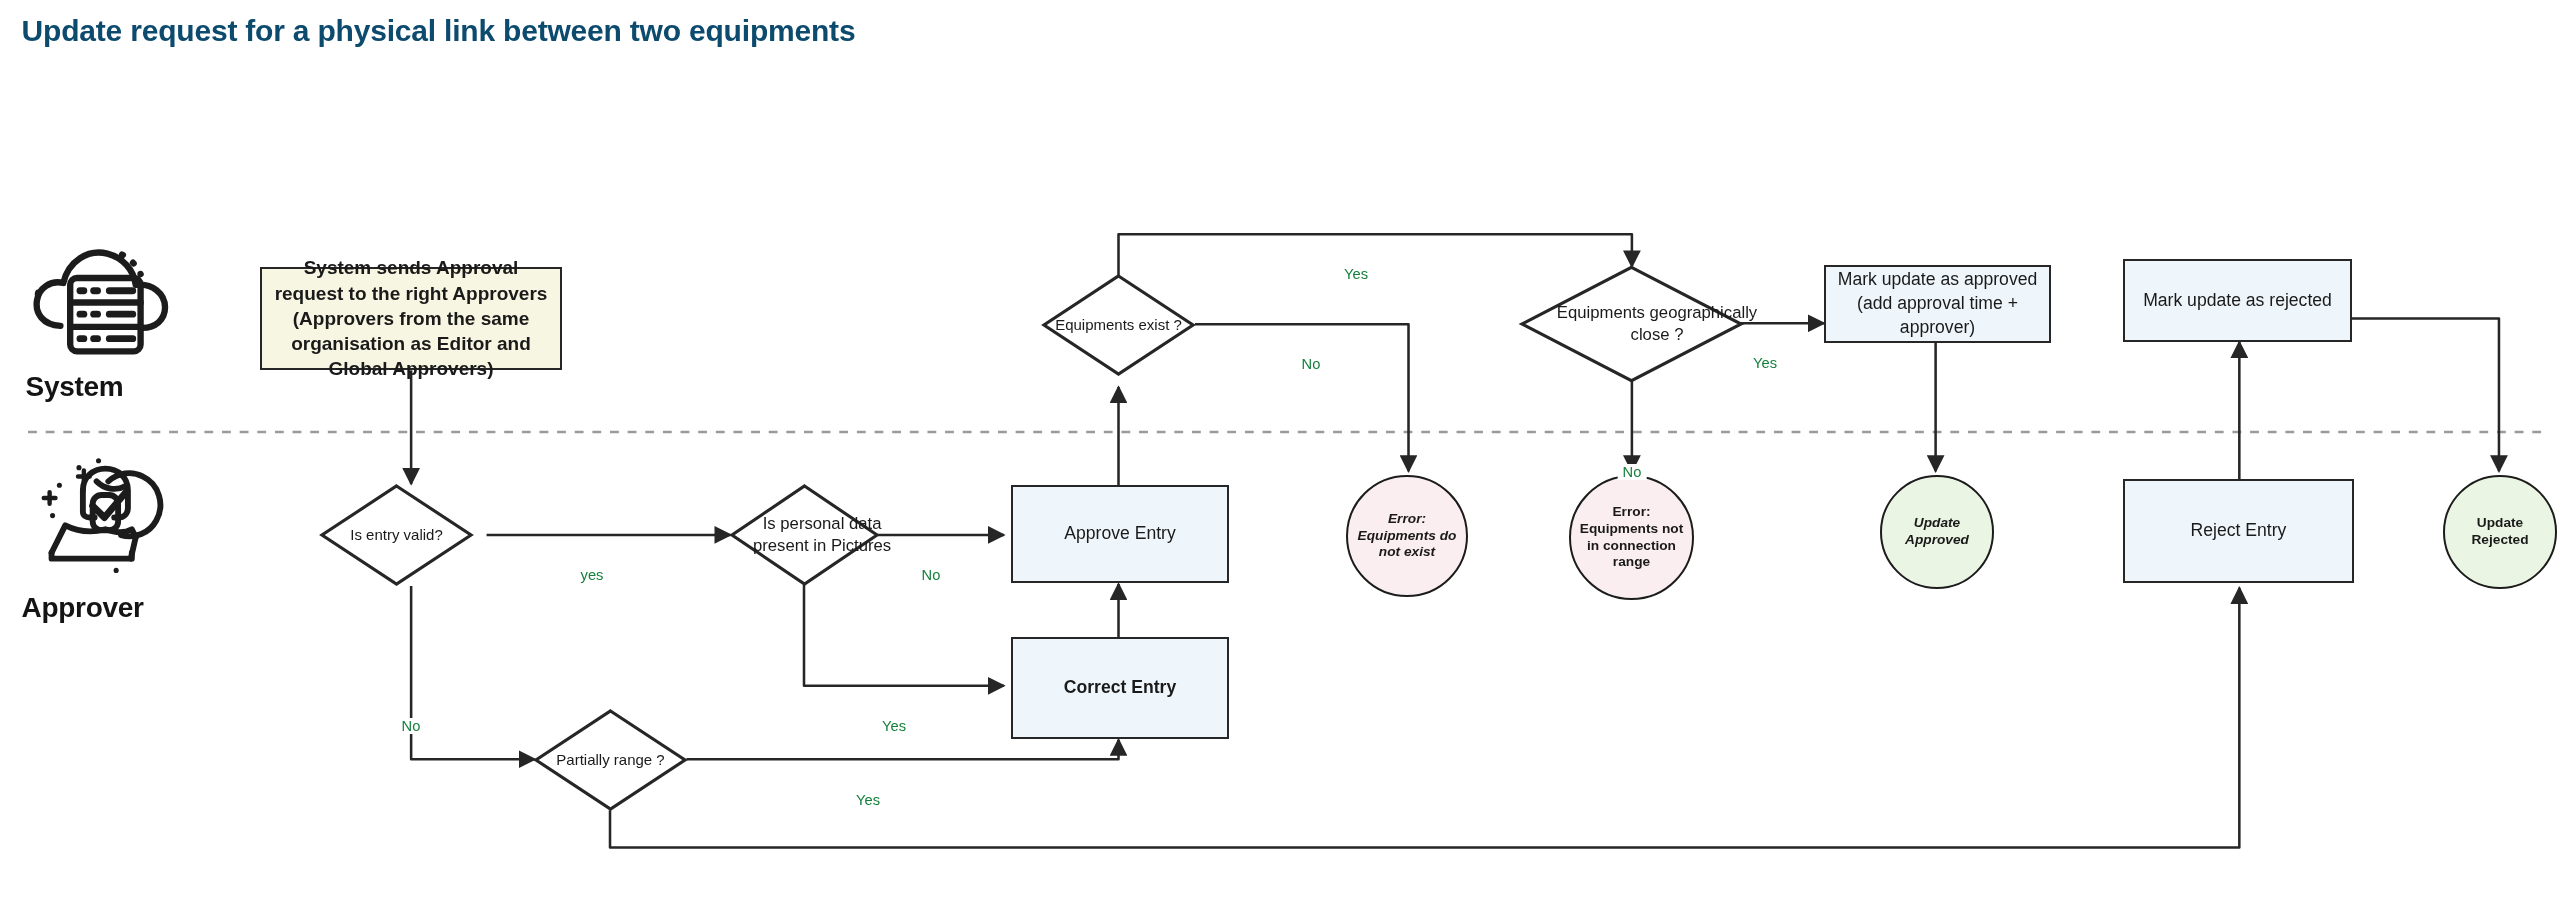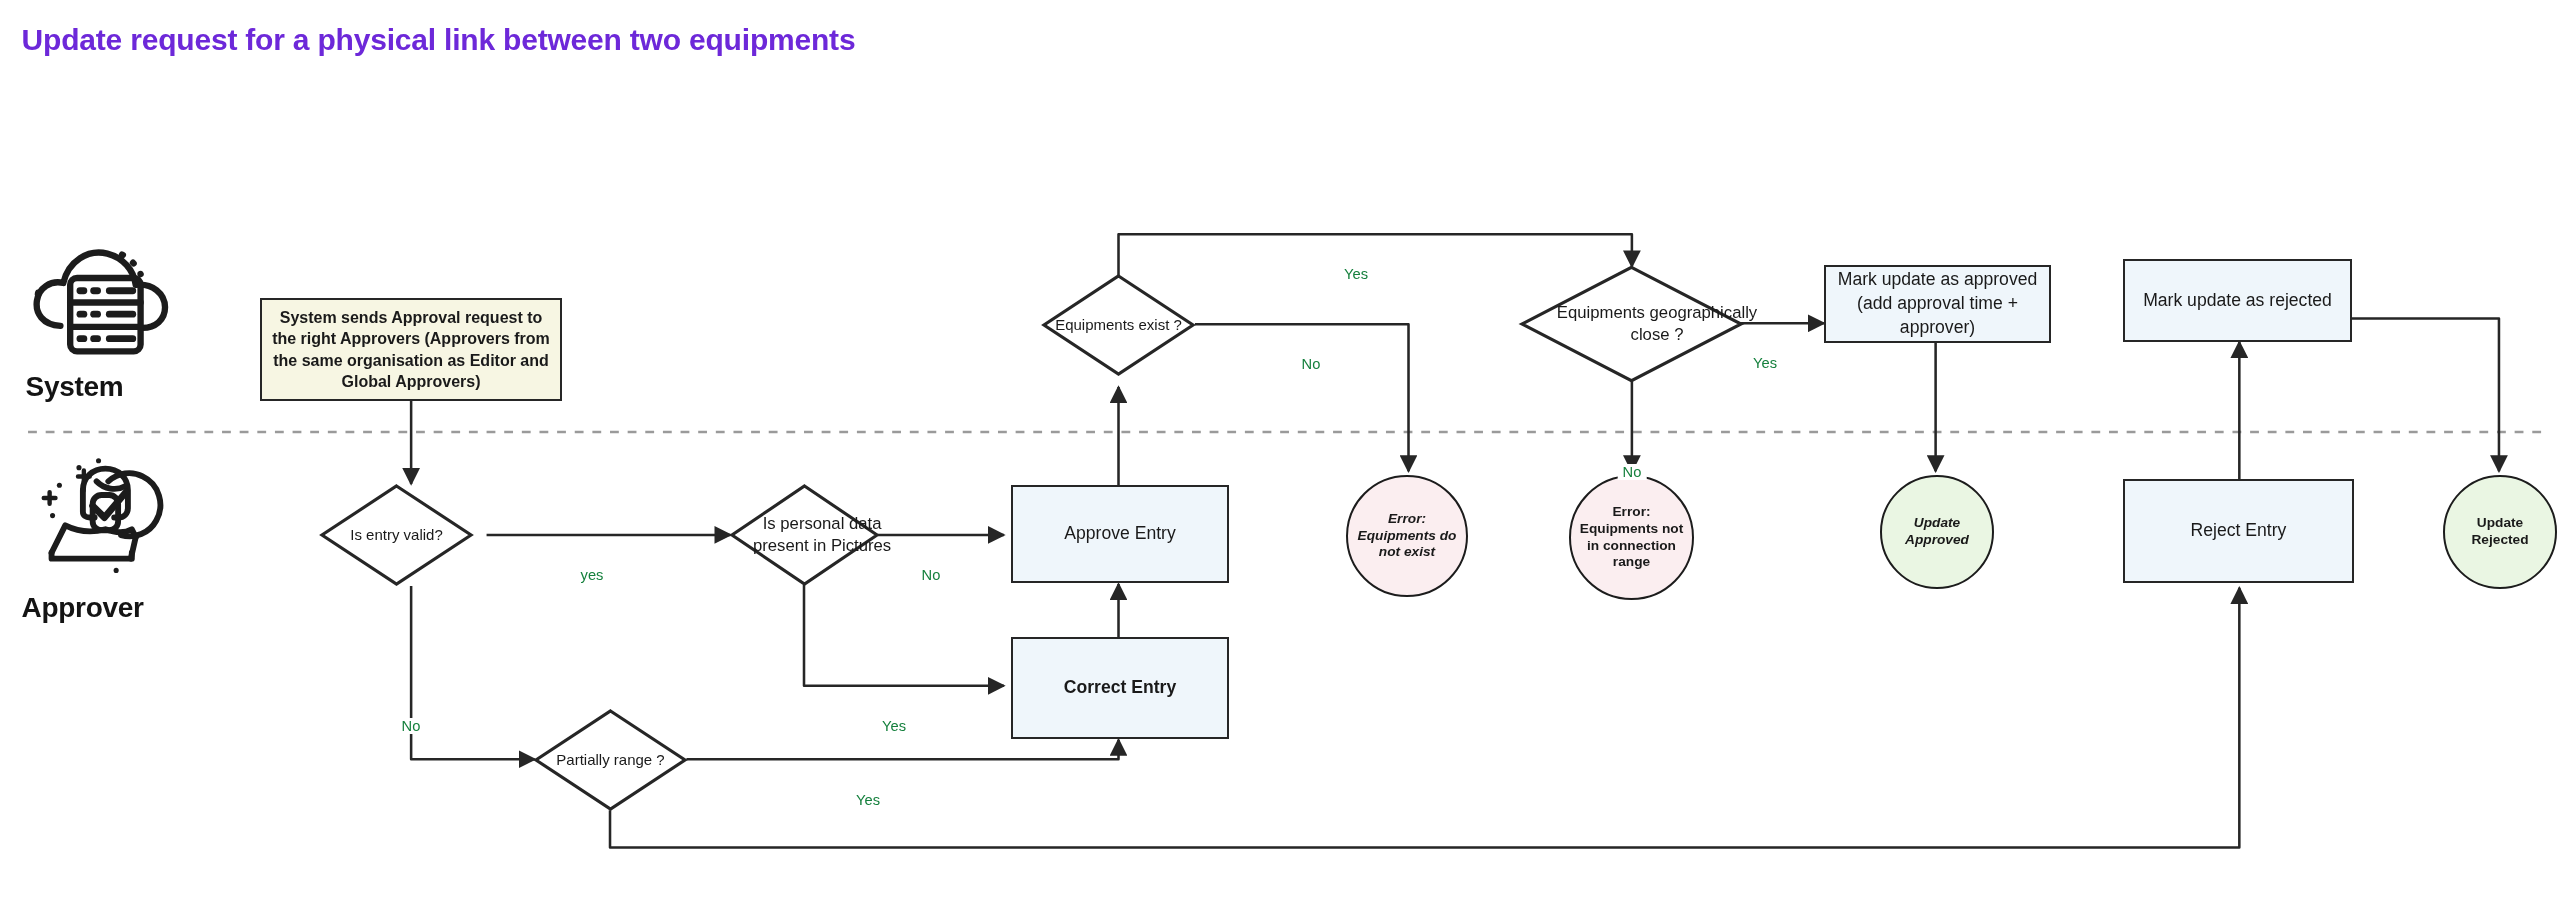--- a/index.html
+++ b/index.html
@@ -16,24 +16,24 @@
   }
   #canvas {
     position: absolute;
     left: 0; top: 0;
     width: 2576px;
     height: 919px;
   }
   .page-title {
     position: absolute;
     left: 21.6px;
-    top: 23px;
+    top: 14px;
     font-size: 30px;
     font-weight: bold;
-    color: #6d28d9;
+    color: #0c4a6e;
     letter-spacing: -0.2px;
     white-space: nowrap;
   }
   
   .lane-icon {
     position: absolute;
   }
   .lane-label {
     position: absolute;
     font-size: 28px;
@@ -54,25 +54,24 @@
   .rect {
     border: 2.9px solid #262626;
     background: #eff6fb;
     font-size: 17.6px;
     line-height: 1.35;
     padding: 3.9px 9.8px;
   }
   .note {
     border: 2.9px solid #262626;
     background: #f7f6e3;
-    font-size: 16px;
+    font-size: 19px;
     font-weight: bold;
     line-height: 1.33;
     padding: 3.9px 7.8px;
-    margin-top: 31px;
   }
   .circle {
     border: 2.9px solid #1c1c1c;
     border-radius: 50%;
     font-size: 13.7px;
     font-weight: bold;
     line-height: 1.22;
     padding: 3.9px;
   }
   .circle.err { background: #fbeef0; }

